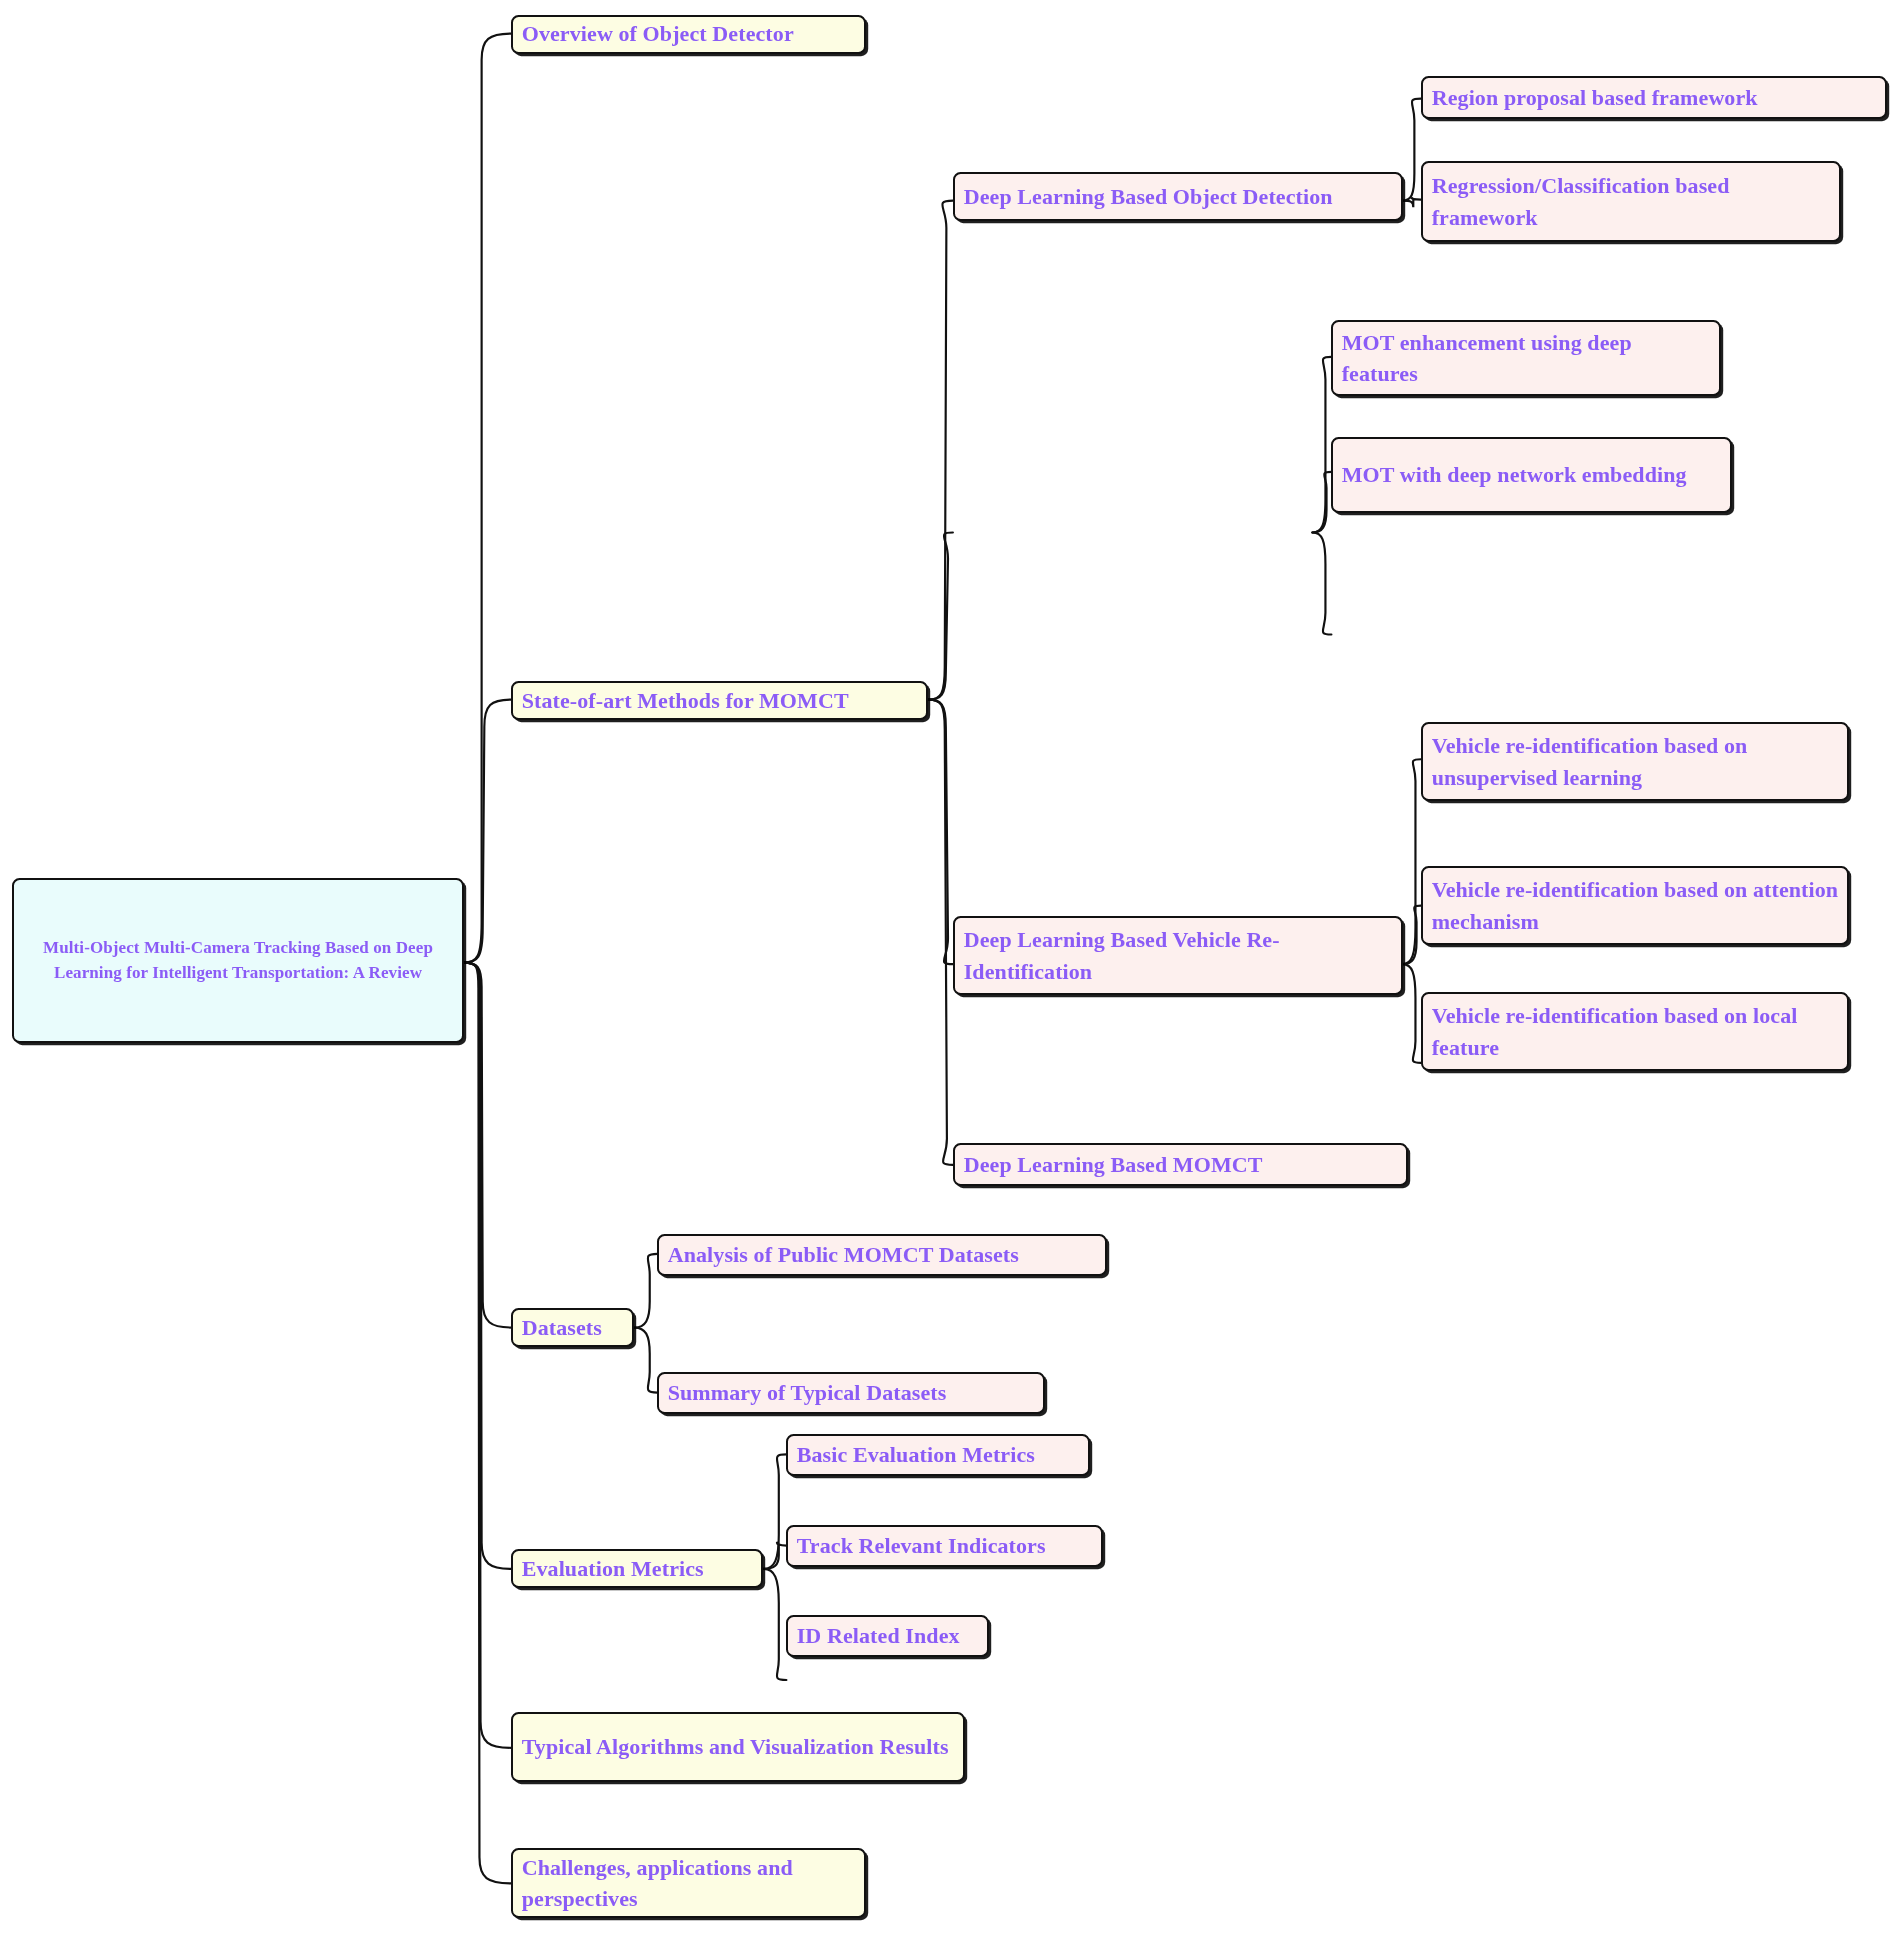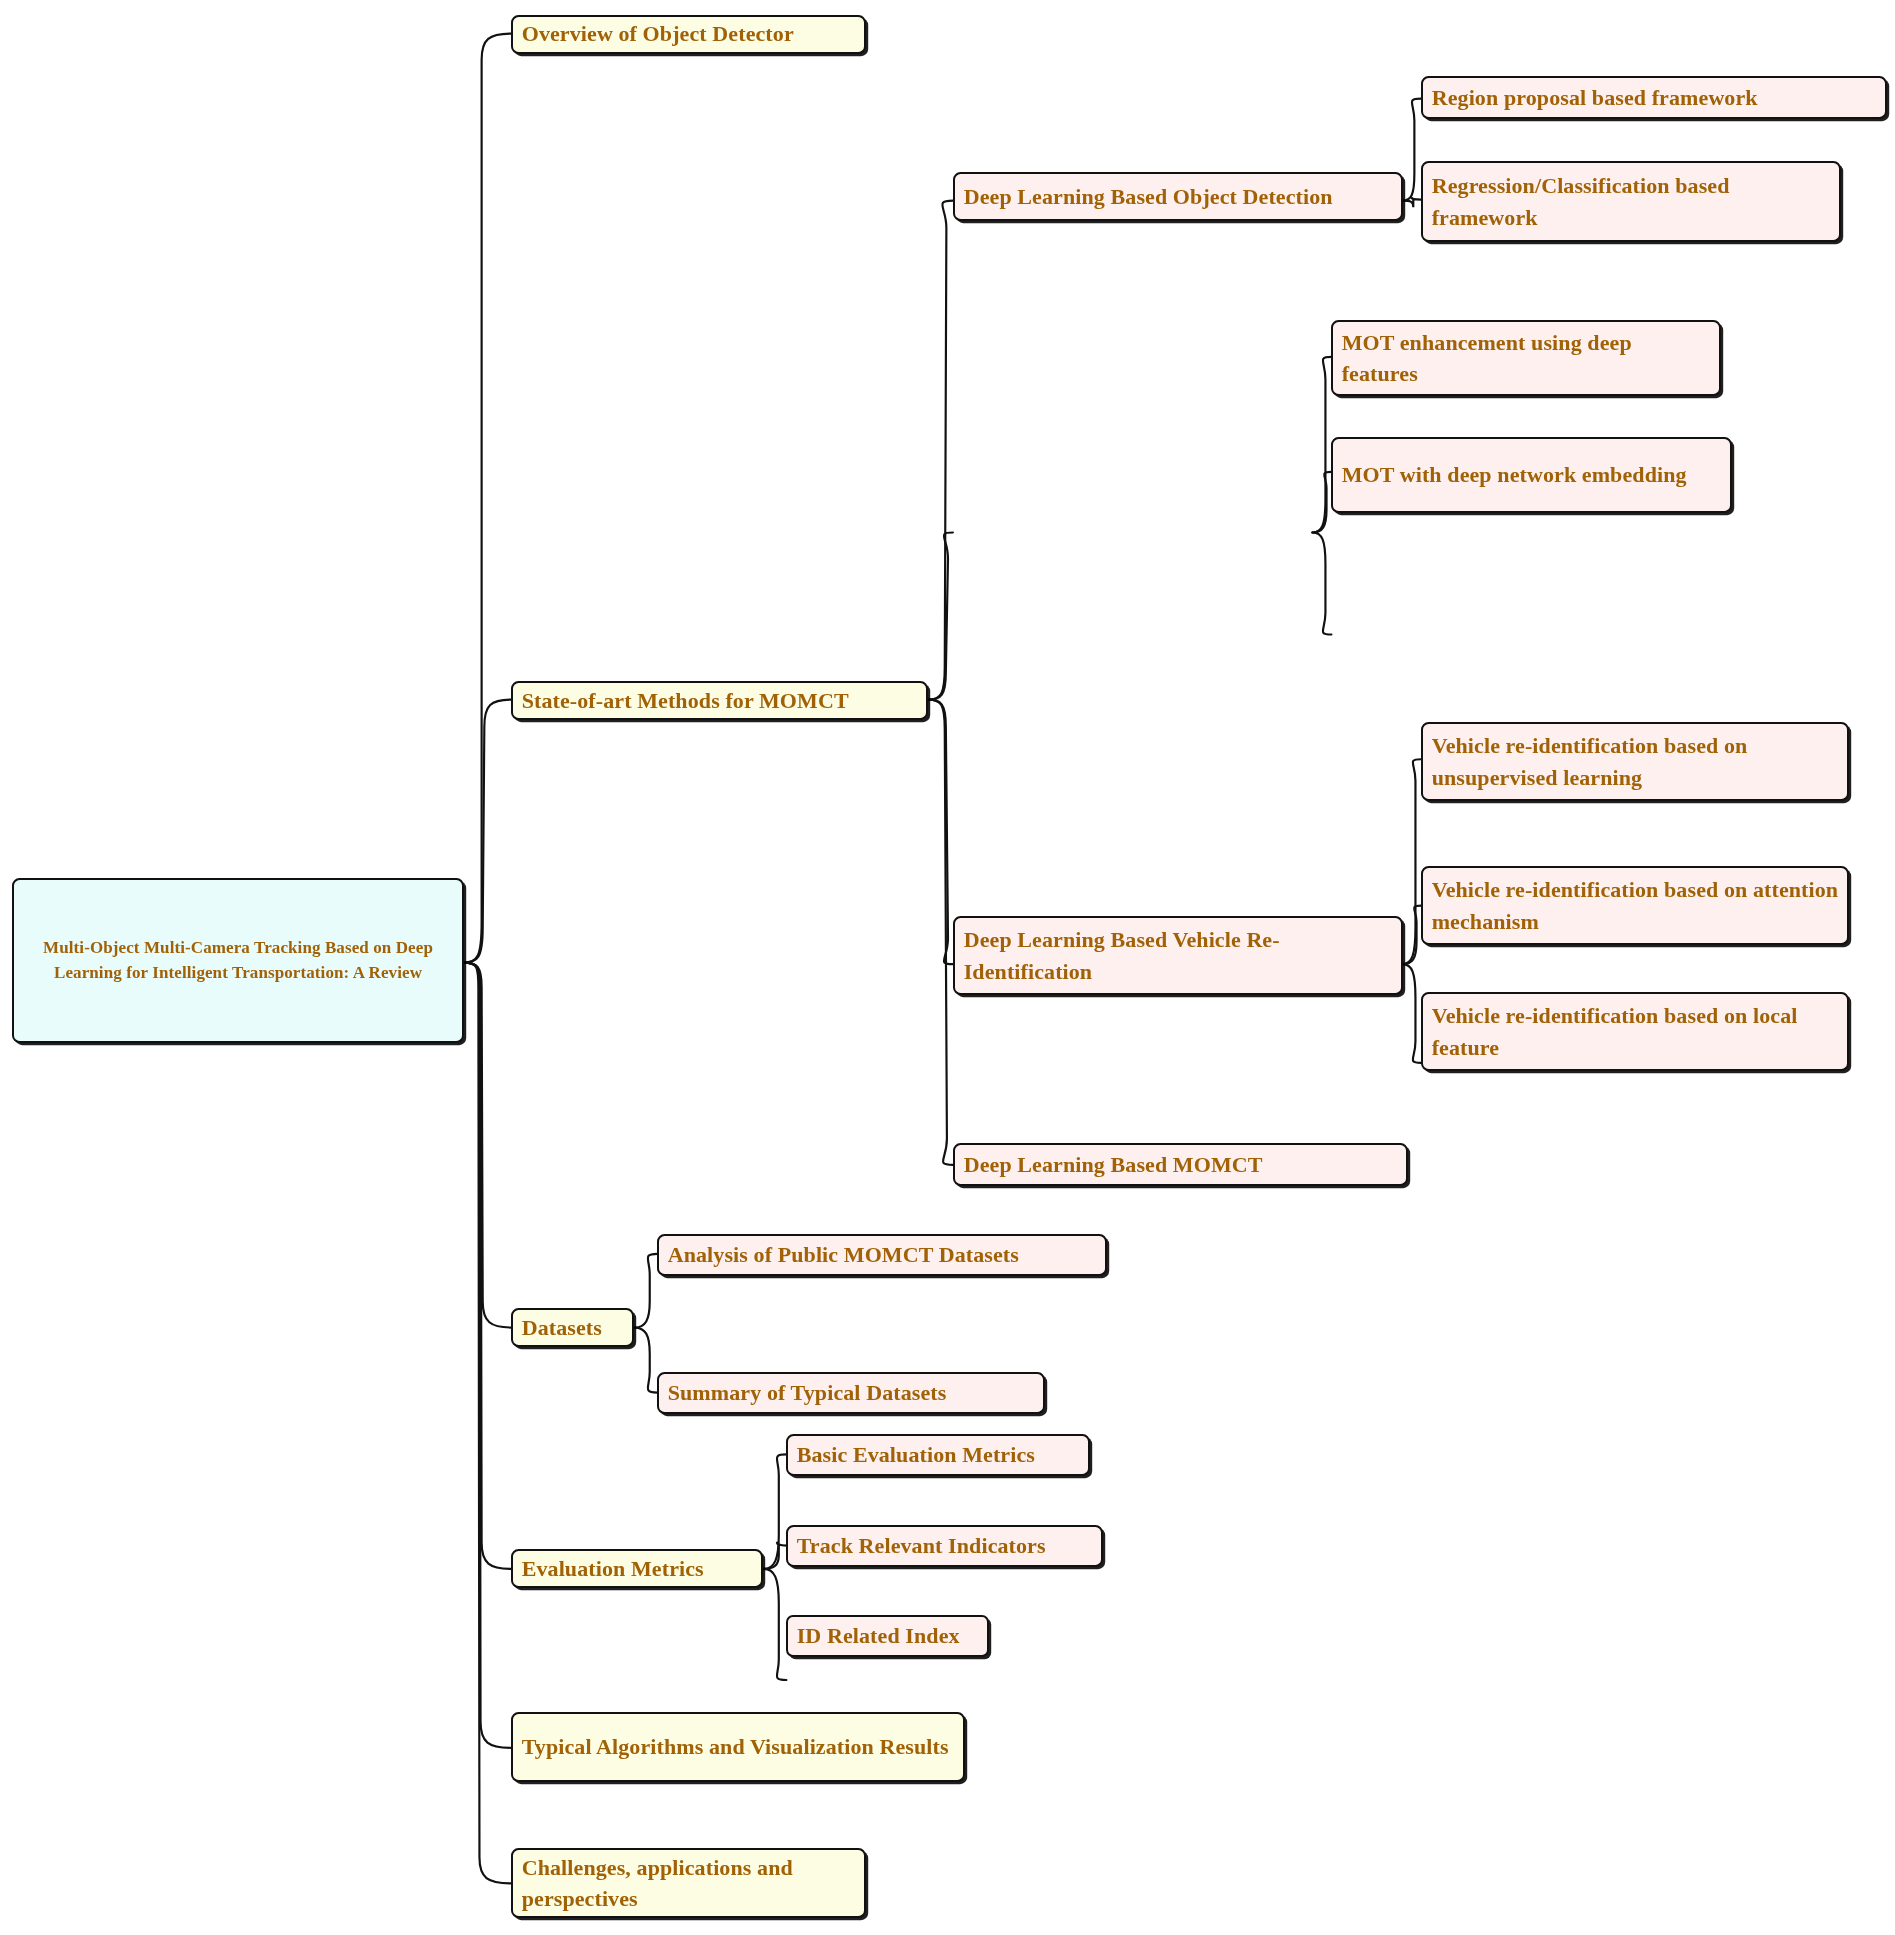--- a/index.html
+++ b/index.html
@@ -20,21 +20,21 @@
   }
   .node{
     position:absolute;
     box-sizing:border-box;
     border:2.2px solid #111111;
     border-radius:7.6px;
     display:flex;
     align-items:center;
     padding:3.3px 8.7px;
     font-weight:bold;
-    color:#a16207;
+    color:#8b5cf6;
     line-height:1.42;
     letter-spacing:0.1px;
     box-shadow:2.7px 2.7px 0 -0.5px rgba(0,0,0,0.88);
   }
   .node .txt{display:block;width:100%;}
   .lvl0{
     background:#e9fcfc;
     font-size:17px;
     text-align:center;
     justify-content:center;
@@ -173,18 +173,18 @@
   </div>
 
   <div class="node lvl2" style="left:786px; top:1434px; width:304px; height:42px;">
     <span class="txt">Basic Evaluation Metrics</span>
   </div>
 
   <div class="node lvl2" style="left:786px; top:1525px; width:317px; height:42px;">
     <span class="txt">Track Relevant Indicators</span>
   </div>
 
-  <div class="node lvl2" style="left:786px; top:1615px; width:203px; height:42px;border-radius:7px;">
+  <div class="node lvl2" style="left:786px; top:1615px; width:203px; height:42px;">
     <span class="txt">ID Related Index</span>
   </div>
 
 </div>
 
 
 </body></html>

